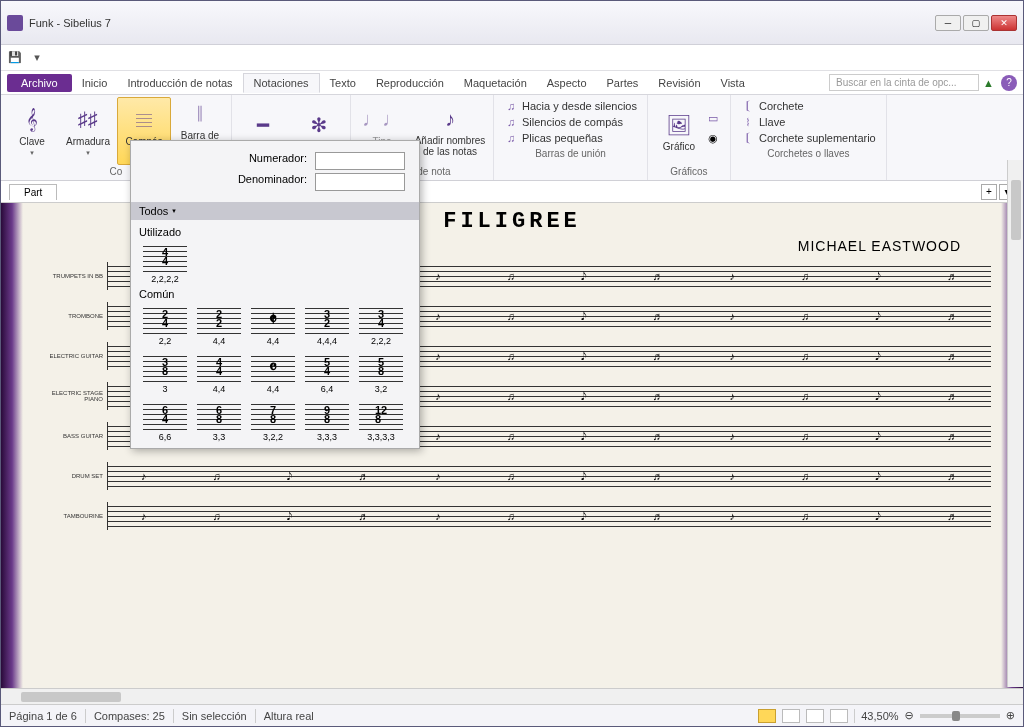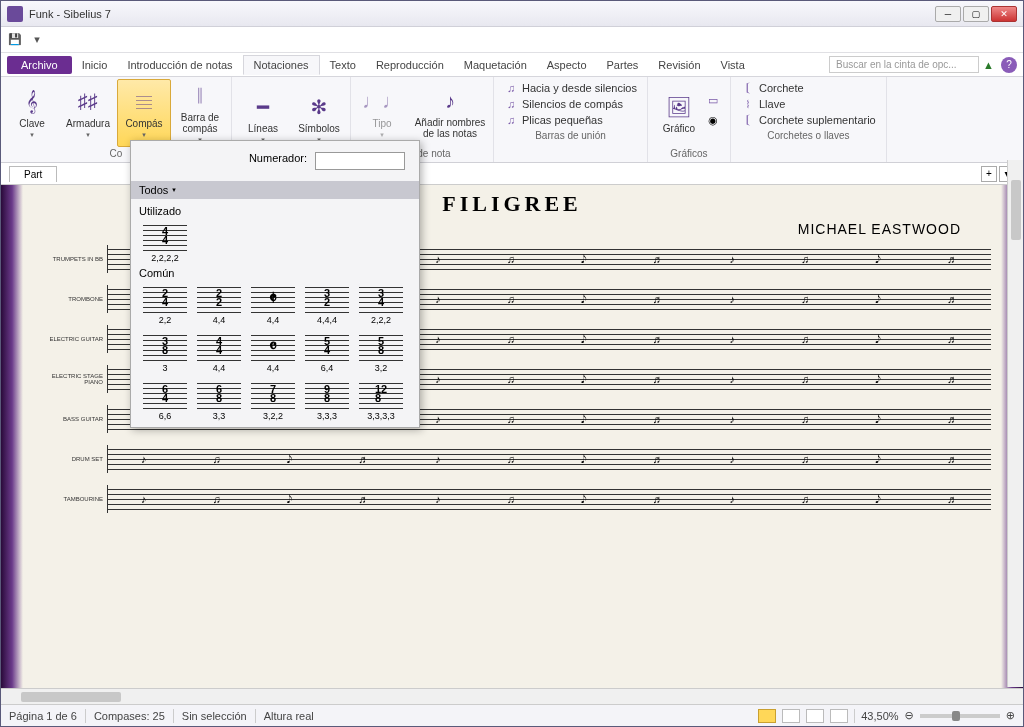--- a/index.html
+++ b/index.html
@@ -1,18 +1,18 @@
 <!DOCTYPE html>
 <html><head>
 <meta charset="utf-8">
 <style>
 *{margin:0;padding:0;box-sizing:border-box;font-family:"Segoe UI",Tahoma,sans-serif;font-size:11px}
 body{background:#fff;width:1024px;height:727px;overflow:hidden;position:relative}
 .window{border:1px solid #5a5a7a;height:727px;display:flex;flex-direction:column;background:#fff}
-.titlebar{height:26px;background:linear-gradient(#f8f8fc,#e8e8f0);display:flex;align-items:center;padding:12px 6px;border-bottom:1px solid #d0d0d8}
+.titlebar{height:44px;background:linear-gradient(#f8f8fc,#e8e8f0);display:flex;align-items:center;padding:12px 6px;border-bottom:1px solid #d0d0d8}
 .titlebar .icon{width:16px;height:16px;background:#6a4a9a;border-radius:2px;margin-right:6px}
 .titlebar .title{flex:1;color:#333}
 .winbtns{display:flex;gap:2px}
 .winbtn{width:26px;height:16px;border:1px solid #aaa;background:#f0f0f0;border-radius:2px;display:flex;align-items:center;justify-content:center;font-size:9px}
 .winbtn.close{background:linear-gradient(#e88,#c33);color:#fff;border-color:#a33}
 .qat{height:26px;display:flex;align-items:center;padding:0 6px;gap:6px;border-bottom:1px solid #e0e0e4}
 .qat .i{width:16px;height:16px;display:flex;align-items:center;justify-content:center;color:#555}
 .tabs{height:24px;display:flex;align-items:center;padding:0 6px;background:#fff;border-bottom:1px solid #d6d6dc}
 .ftab{background:#6b2d91;color:#fff;padding:3px 14px;border-radius:2px;}
 .tab{padding:3px 10px;color:#444;cursor:pointer}
@@ -33,21 +33,21 @@
 .rsmall .line{display:flex;align-items:center;gap:4px;font-size:10px;color:#333}
 .rsmall .line .si{width:14px;height:14px;display:flex;align-items:center;justify-content:center;color:#7a5aa8}
 .doctabs{height:22px;background:#fff;border-bottom:1px solid #ccc;display:flex;align-items:center;padding:0 8px}
 .doctab{border:1px solid #bbb;border-bottom:none;padding:2px 14px;background:#fff;font-size:10px}
 .docbtns{margin-left:auto;display:flex;gap:2px}
 .docbtns .b{width:16px;height:16px;border:1px solid #aaa;display:flex;align-items:center;justify-content:center;font-size:10px}
 .canvas{flex:1;background:#f4f1e8;position:relative;overflow:hidden}
 .canvas::before{content:"";position:absolute;left:0;top:0;bottom:0;width:22px;background:linear-gradient(90deg,#2a0a3a,#6a3a8a,transparent)}
 .canvas::after{content:"";position:absolute;right:0;top:0;bottom:0;width:22px;background:linear-gradient(-90deg,#2a0a3a,#6a3a8a,transparent)}
 .score{position:absolute;left:32px;right:32px;top:2px;bottom:2px}
-.scoretitle{text-align:center;font-family:Liberation Serif, serif;font-weight:bold;font-size:22px;letter-spacing:4px;margin-top:4px}
+.scoretitle{text-align:center;font-family:Liberation Mono, monospace;font-weight:bold;font-size:22px;letter-spacing:4px;margin-top:4px}
 .composer{text-align:right;font-size:14px;margin:4px 30px 4px 0;letter-spacing:1px}
 .staff{height:36px;margin:4px 0;position:relative;display:flex;align-items:center}
 .stlabel{width:74px;font-size:6px;text-align:right;padding-right:4px;color:#333;text-transform:uppercase}
 .stlines{flex:1;height:28px;background:repeating-linear-gradient(to bottom,transparent 0,transparent 4px,#333 4px,#333 5px);position:relative;border-left:1px solid #333}
 .stlines .notes{position:absolute;inset:0;display:flex;align-items:center;justify-content:space-around;font-size:14px;color:#000}
 .popup{position:absolute;left:130px;top:140px;width:290px;background:#f4f4f6;border:1px solid #aaa;box-shadow:2px 2px 8px rgba(0,0,0,0.3);z-index:10}
 .popup .inputs{padding:8px 14px}
 .popup .inputs .row{display:flex;align-items:flex-start;justify-content:flex-end;gap:8px;margin:3px 0}
 .popup .inputs input{width:90px;border:1px solid #999;padding:2px;font-size:11px}
 .popup .hdr{background:#c8c8d0;padding:3px 8px;font-size:10px;display:flex;align-items:center;gap:4px}
@@ -390,20 +390,24 @@
 <div class="vscroll">
     <div class="thumb"></div>
   </div>
 
 <div class="popup">
   <div class="inputs">
     <div class="row">
         <span>Numerador:</span>
         <input style="">
       </div>
+    <div class="row">
+        <span>Denominador:</span>
+        <input style="">
+      </div>
   </div>
   <div class="hdr">
       <span>Todos</span>
       <span style="font-size:7px">▾</span>
     </div>
   <div class="section">
     <div class="sectitle">Utilizado</div>
     <div class="grid" id="usedgrid">
         <div class="cell">
           <div class="ts">

